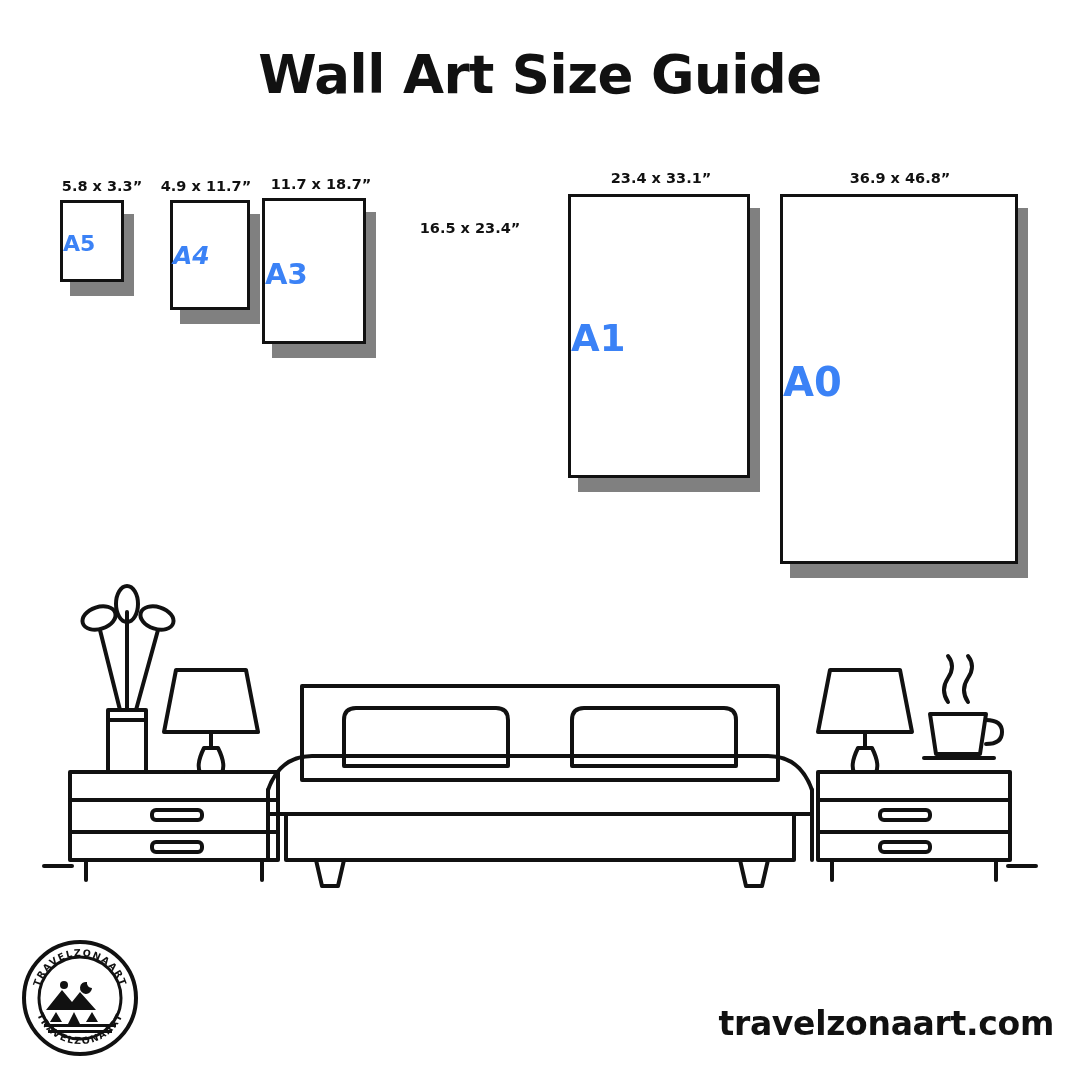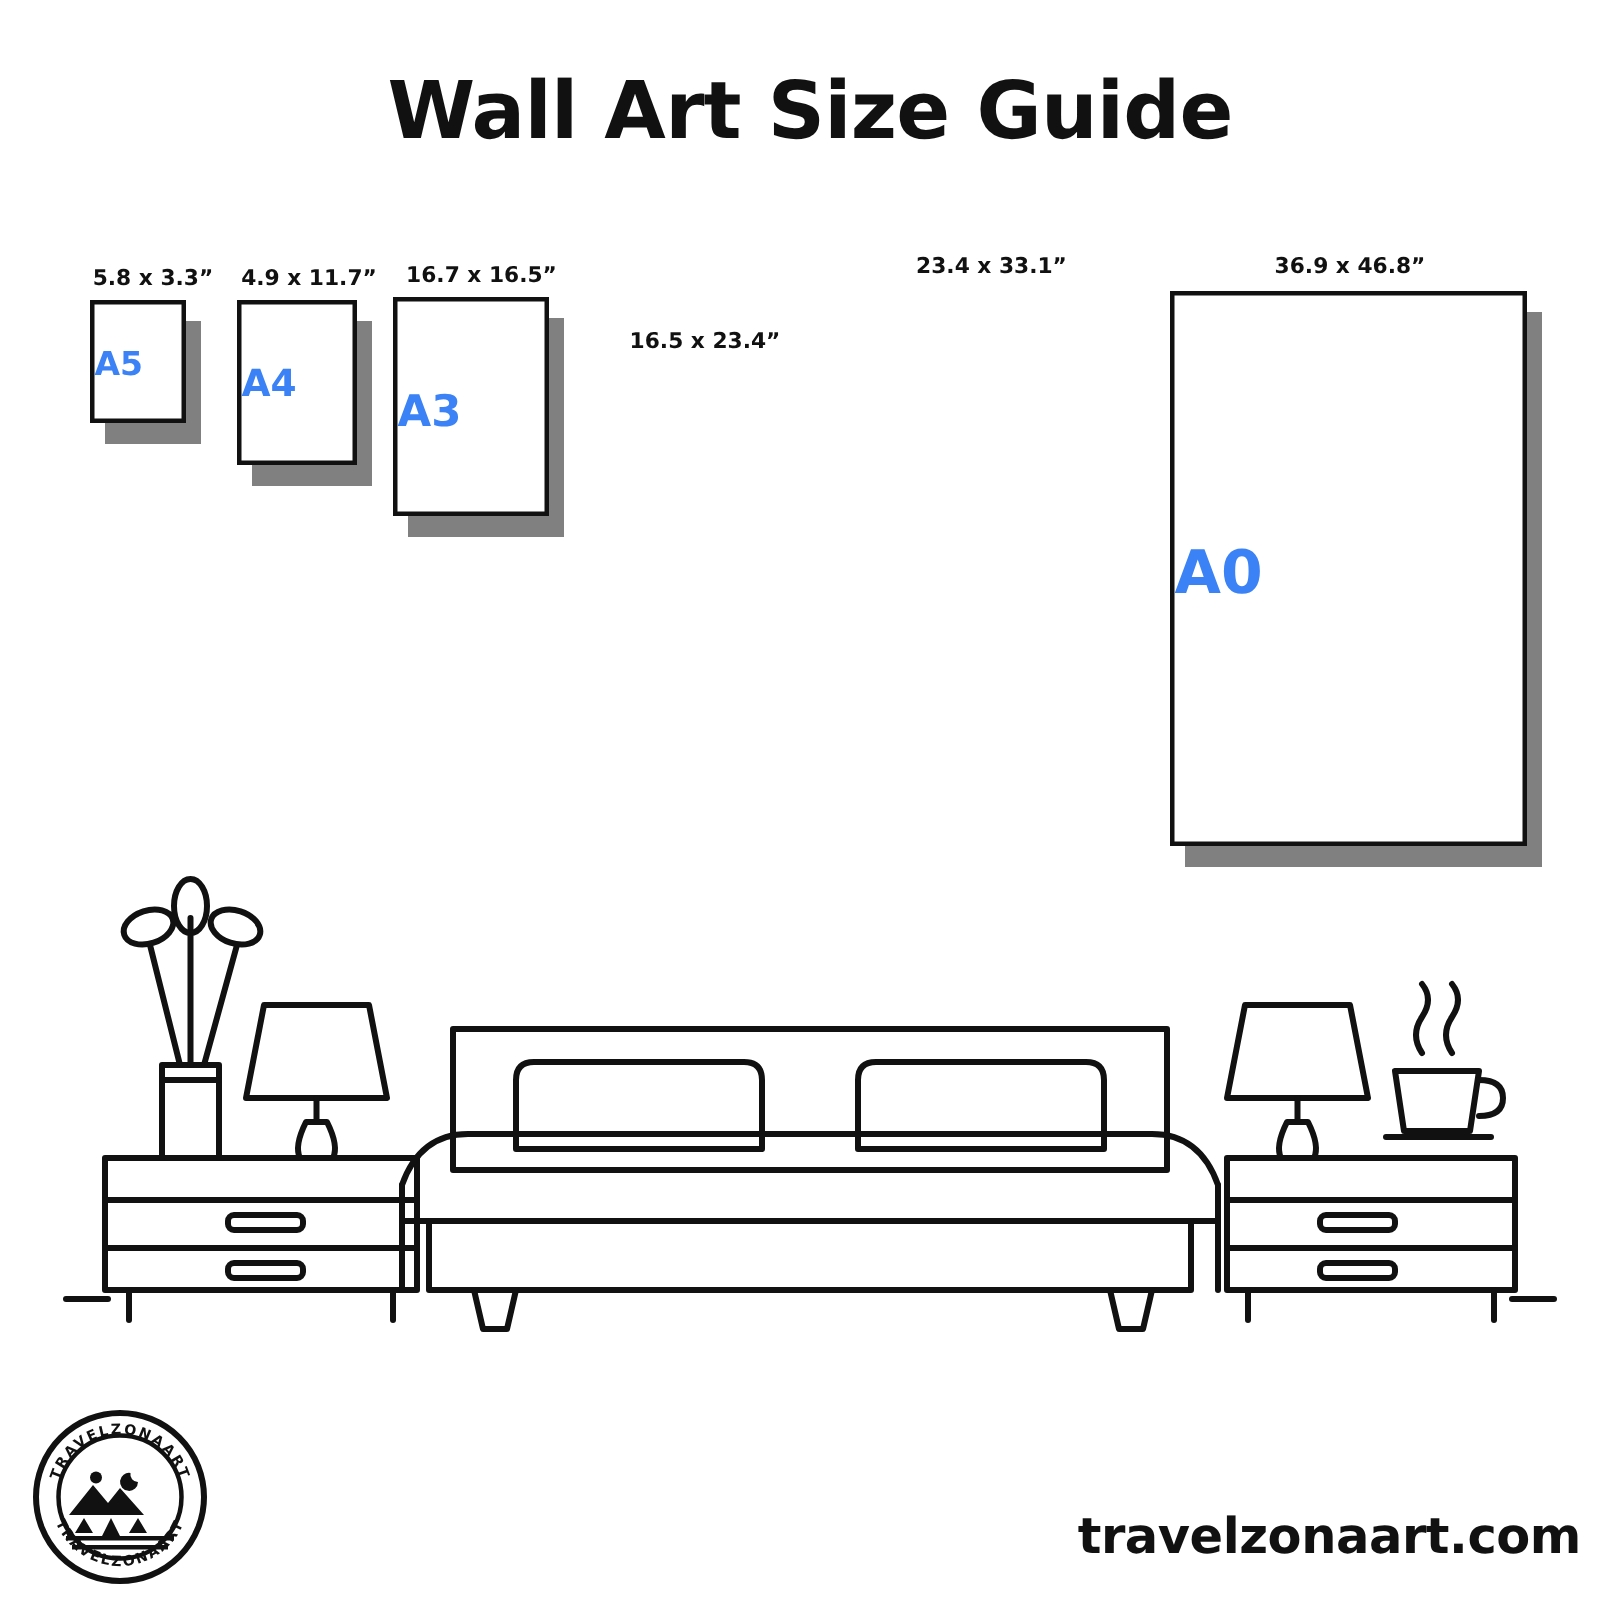--- a/index.html
+++ b/index.html
@@ -112,44 +112,50 @@
     <div style="position:absolute; left:0; top:22px; width:64px; height:82px;">
       <div class="frame-shadow" style="width:64px; height:82px;"></div>
       <div class="frame-box" style="width:64px; height:82px;">
         <div class="frame-label" style="top:28px; font-size:22px;">A5</div>
       </div>
     </div>
   </div>
 
   <div class="frame-group" style="left:158px; top:178px; width:110px; height:150px;">
     <div class="frame-dims" style="left:0; top:0; width:96px;">4.9 x 11.7”</div>
-    <div style="position:absolute; left:0; top:22px; width:80px; height:110px;">
+    <div style="position:absolute; left:12px; top:22px; width:80px; height:110px;font-style:italic;">
       <div class="frame-shadow" style="width:80px; height:110px;"></div>
       <div class="frame-box" style="width:80px; height:110px;">
         <div class="frame-label" style="top:38px; font-size:25px;">A4</div>
       </div>
     </div>
   </div>
 
   <div class="frame-group" style="left:262px; top:176px; width:140px; height:200px;">
-    <div class="frame-dims" style="left:0; top:0; width:118px;">16.7 x 16.5”</div>
+    <div class="frame-dims" style="left:0; top:0; width:118px;">11.7 x 18.7”</div>
     <div style="position:absolute; left:0; top:22px; width:104px; height:146px;">
       <div class="frame-shadow" style="width:104px; height:146px;"></div>
       <div class="frame-box" style="width:104px; height:146px;">
         <div class="frame-label" style="top:56px; font-size:29px;">A3</div>
       </div>
     </div>
   </div>
 
   <div class="frame-group" style="left:398px; top:172px; width:180px; height:250px;">
     <div class="frame-dims" style="left:0; top:0; width:144px;margin-top:48px;">16.5 x 23.4”</div>
   </div>
 
   <div class="frame-group" style="left:568px; top:168px; width:220px; height:330px;">
     <div class="frame-dims" style="left:0; top:2px; width:186px;">23.4 x 33.1”</div>
+    <div style="position:absolute; left:0; top:26px; width:182px; height:284px;">
+      <div class="frame-shadow" style="width:182px; height:284px;"></div>
+      <div class="frame-box" style="width:182px; height:284px;">
+        <div class="frame-label" style="top:120px; font-size:37px;">A1</div>
+      </div>
+    </div>
   </div>
 
   <div class="frame-group" style="left:780px; top:166px; width:260px; height:420px;">
     <div class="frame-dims" style="left:0; top:4px; width:240px;">36.9 x 46.8”</div>
     <div style="position:absolute; left:0; top:28px; width:238px; height:370px;">
       <div class="frame-shadow" style="width:238px; height:370px;"></div>
       <div class="frame-box" style="width:238px; height:370px;">
         <div class="frame-label" style="top:162px; font-size:40px;">A0</div>
       </div>
     </div>

